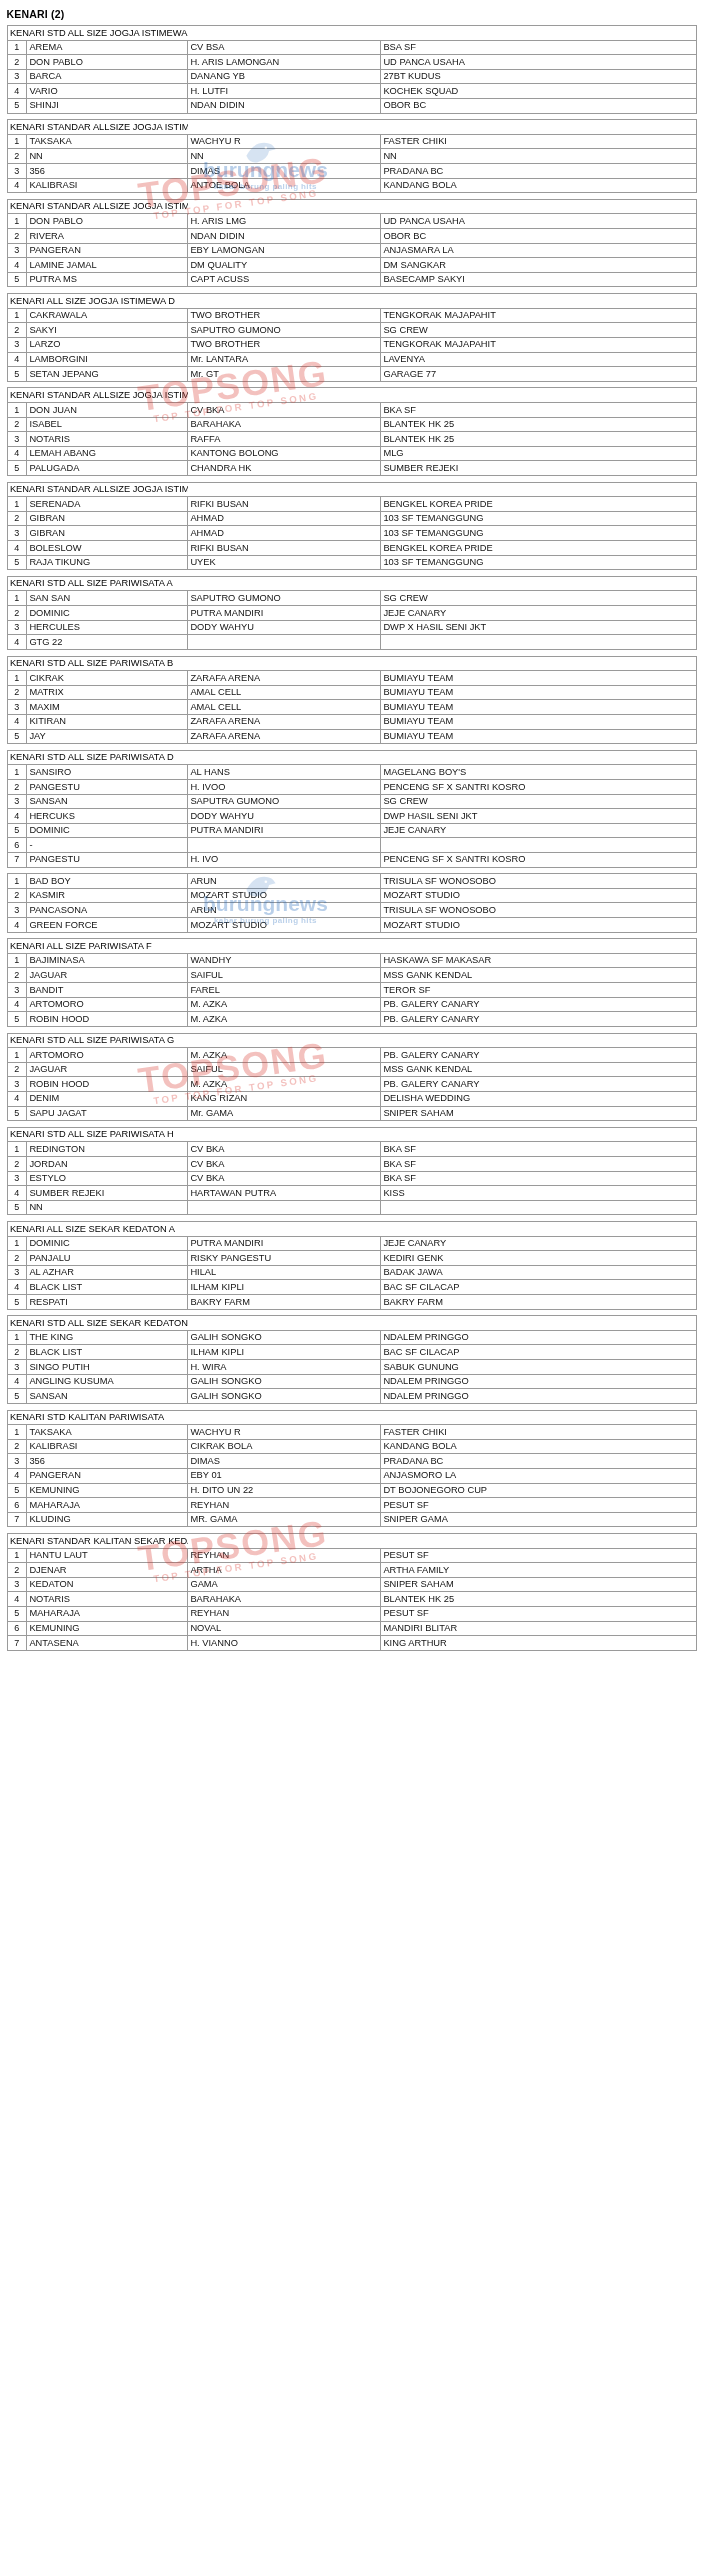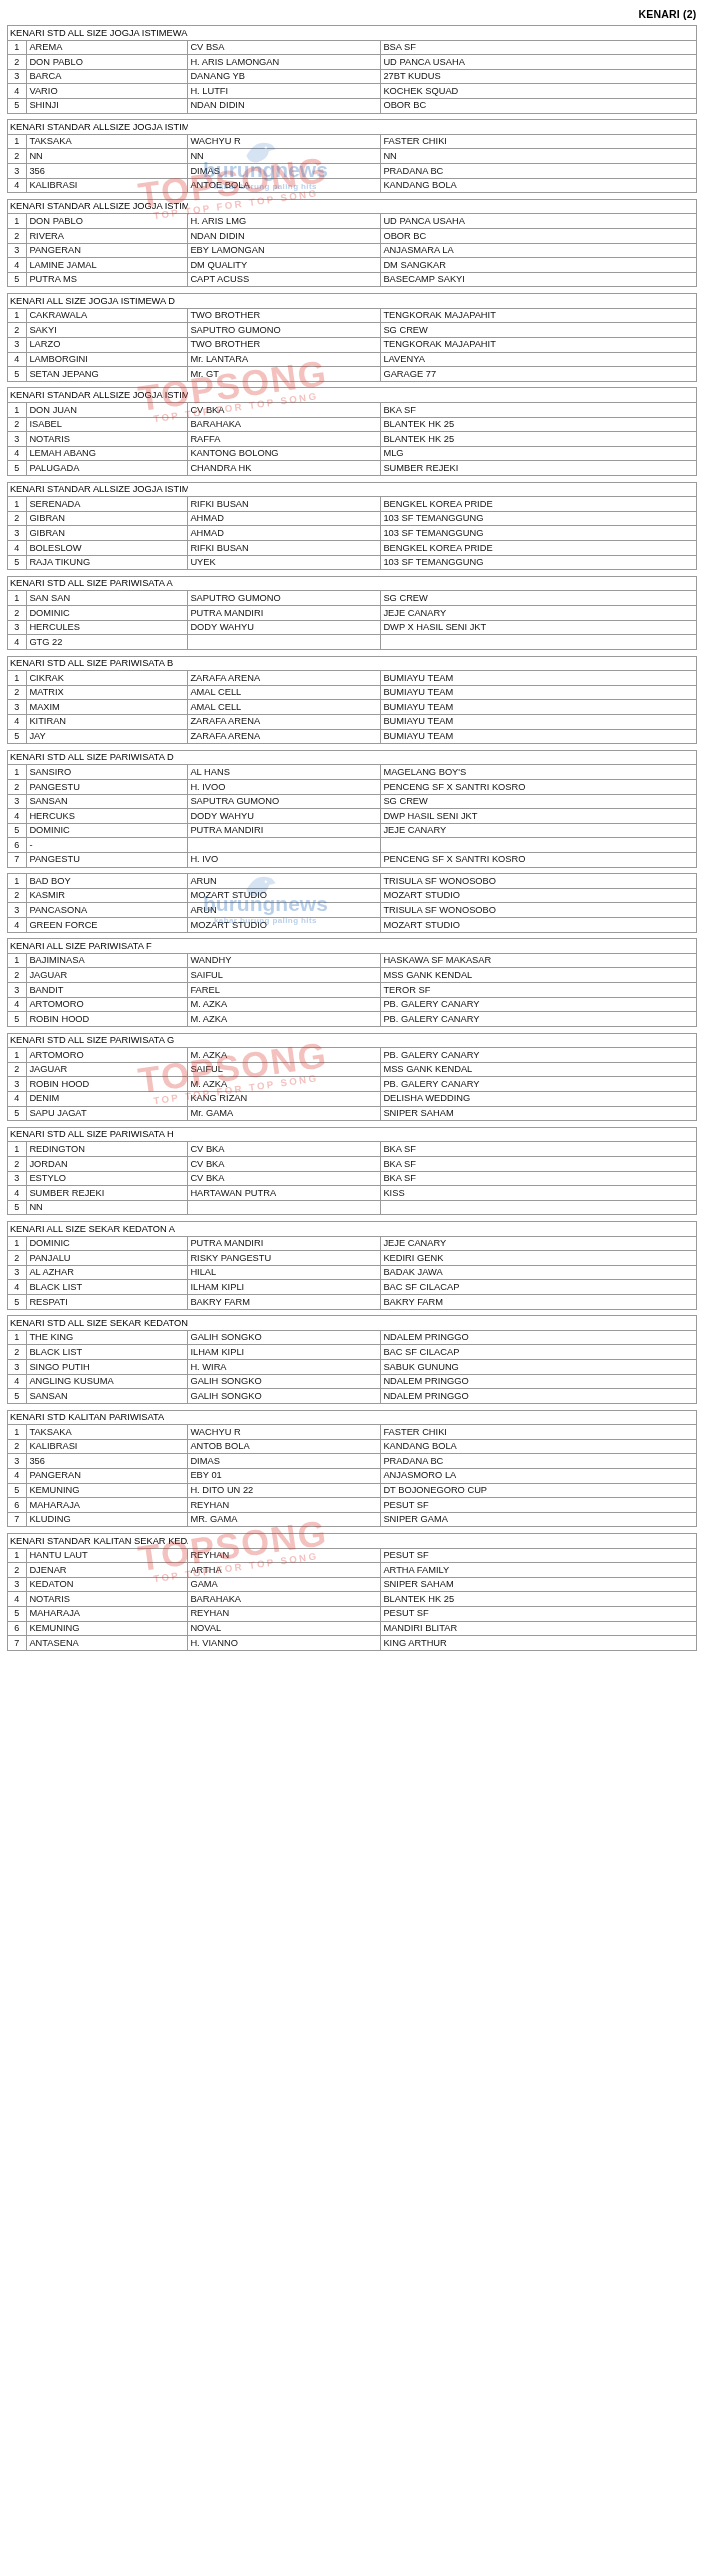--- a/index.html
+++ b/index.html
@@ -11,21 +11,21 @@
     font-family: "Liberation Sans", sans-serif;
     width: 703px;
   }
   .page {
     width: 703px;
     position: relative;
     box-sizing: border-box;
     padding: 4.9px 6.5px 8px 6.5px;
   }
   .doc-title {
-    text-align: right;
+    text-align: left;
     font-weight: bold;
     font-size: 10.5px;
     color: #000;
     padding: 3.2px 0 4.9px 0;
     letter-spacing: 0.2px;
   }
   table.grid {
     border-collapse: collapse;
     width: 690px;
     table-layout: fixed;
@@ -726,21 +726,21 @@
         </tr>
         <tr>
           <td class="num">1</td>
           <td>TAKSAKA</td>
           <td>WACHYU R</td>
           <td>FASTER CHIKI</td>
         </tr>
         <tr>
           <td class="num">2</td>
           <td>KALIBRASI</td>
-          <td>ANTOB BOLA</td>
+          <td>CIKRAK BOLA</td>
           <td>KANDANG BOLA</td>
         </tr>
         <tr>
           <td class="num">3</td>
           <td>356</td>
           <td>DIMAS</td>
           <td>PRADANA BC</td>
         </tr>
         <tr>
           <td class="num">4</td>

